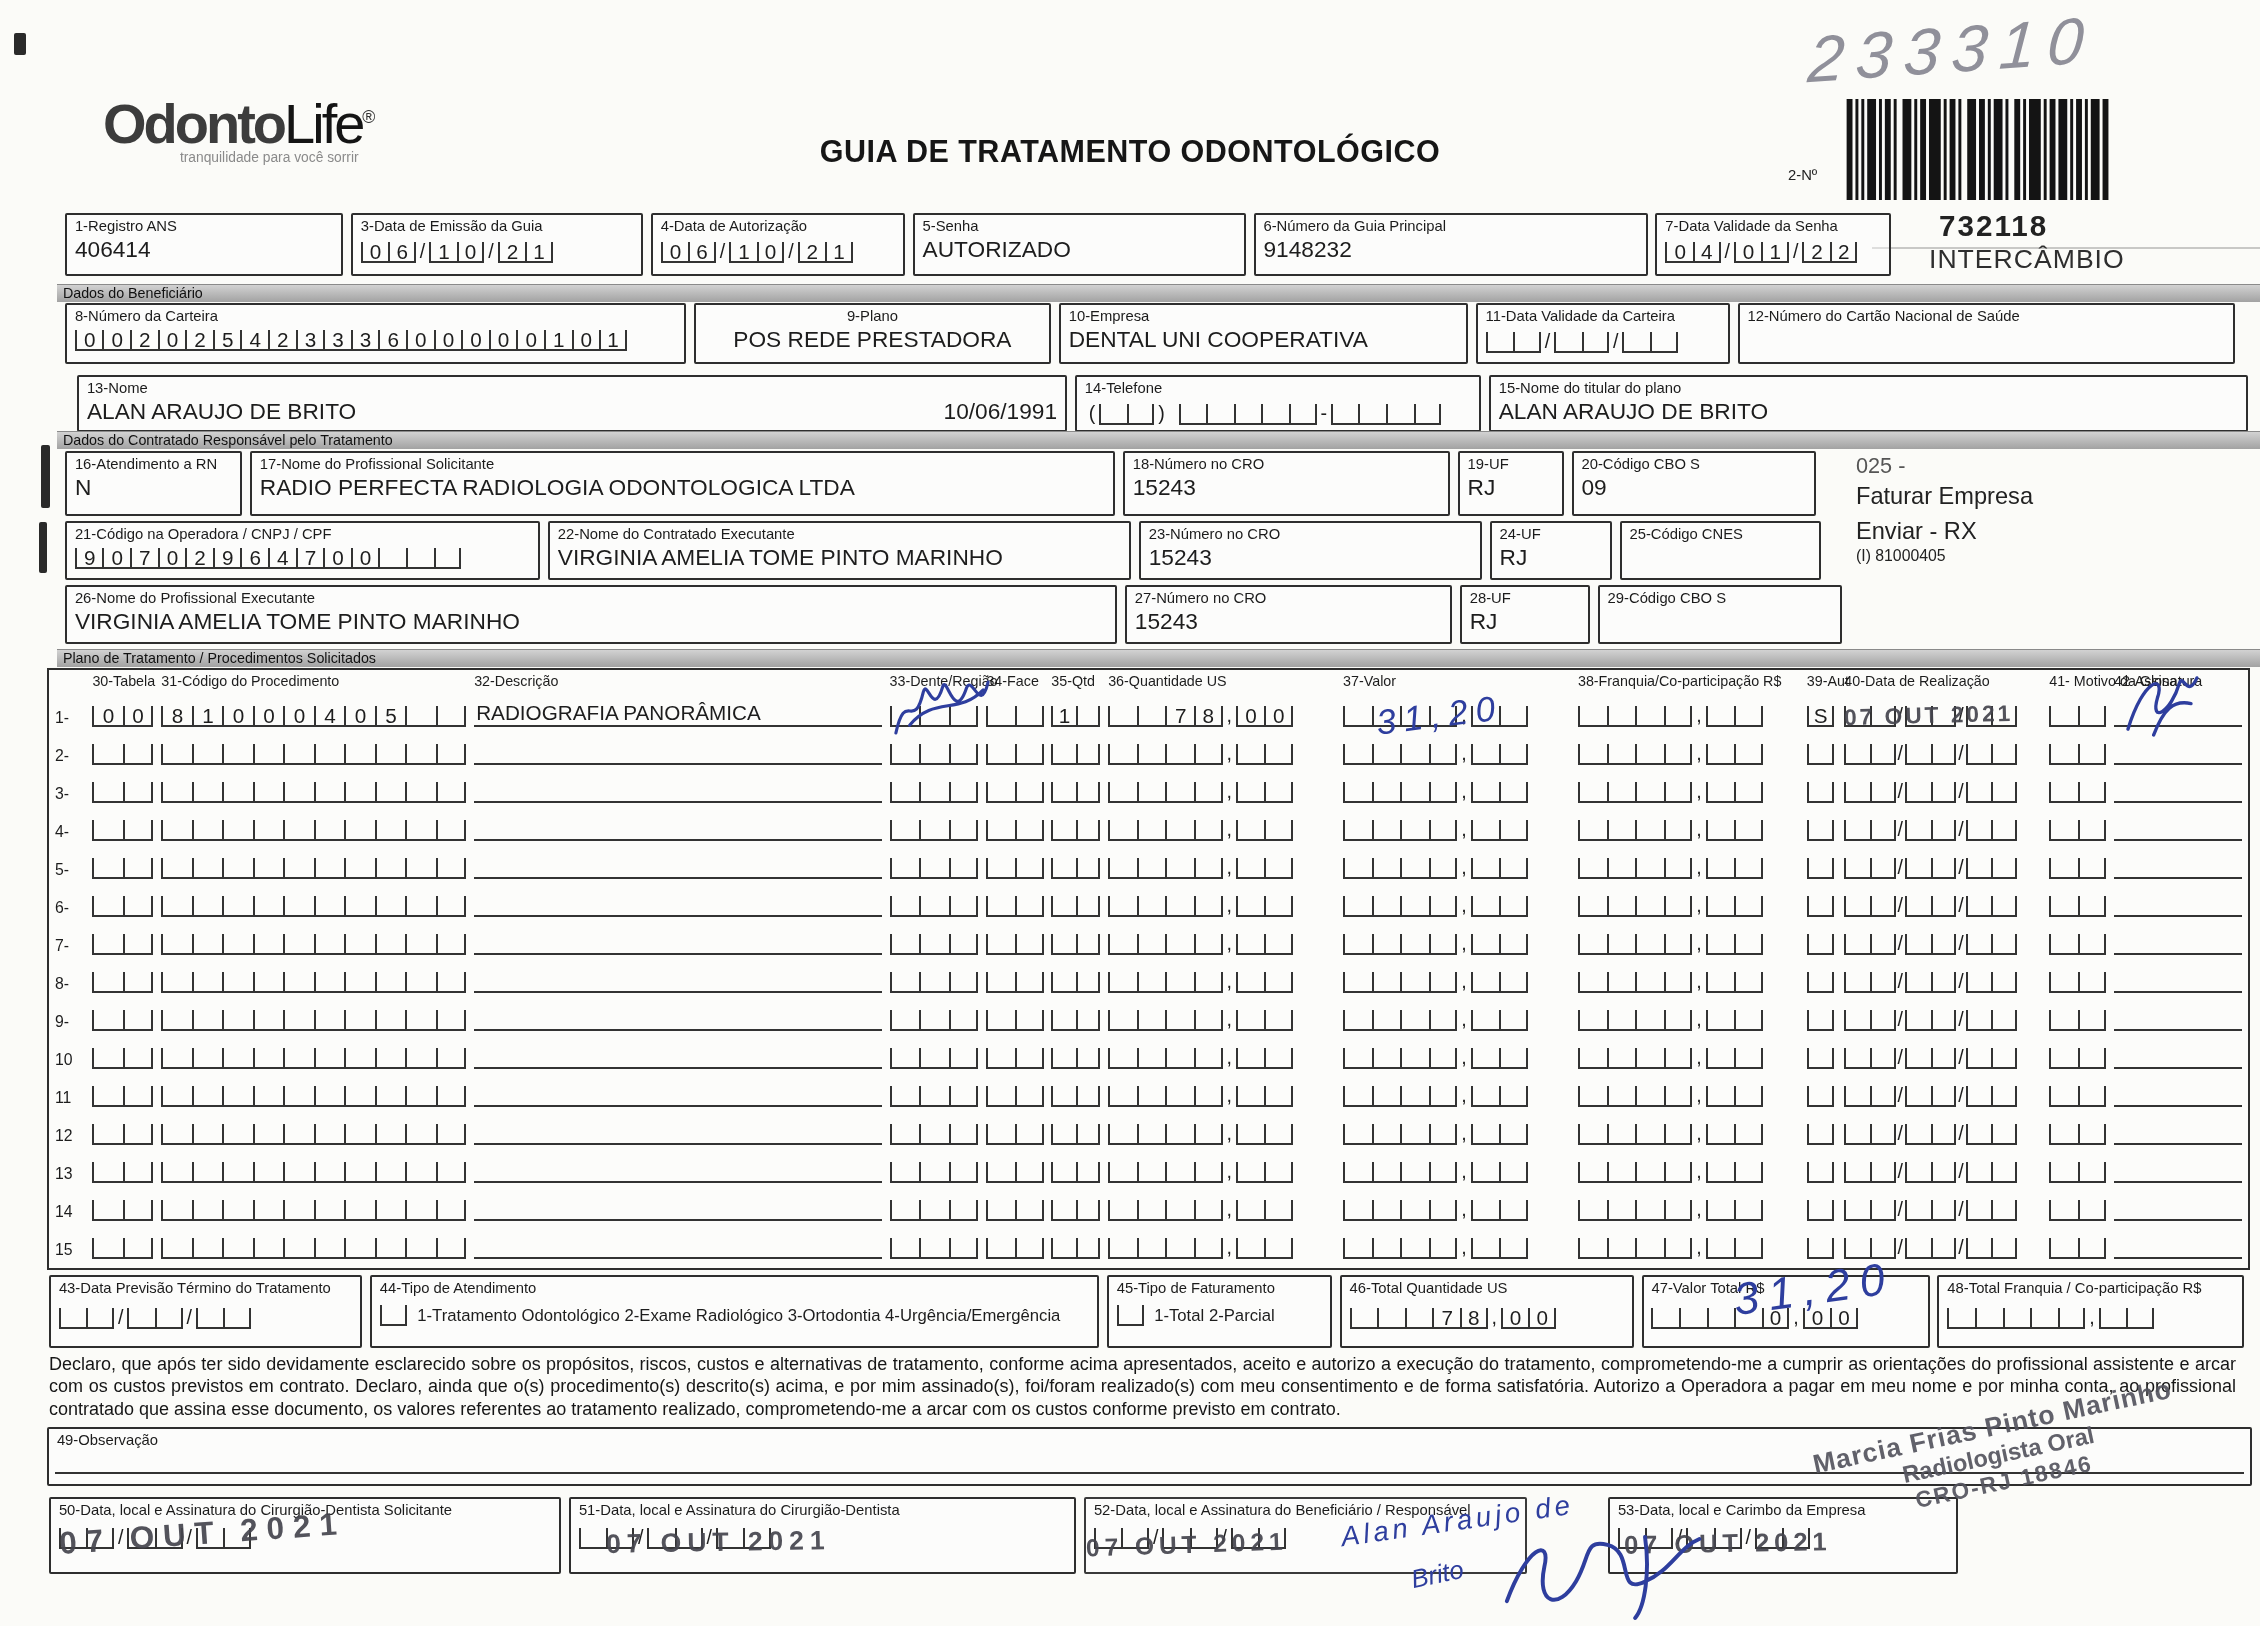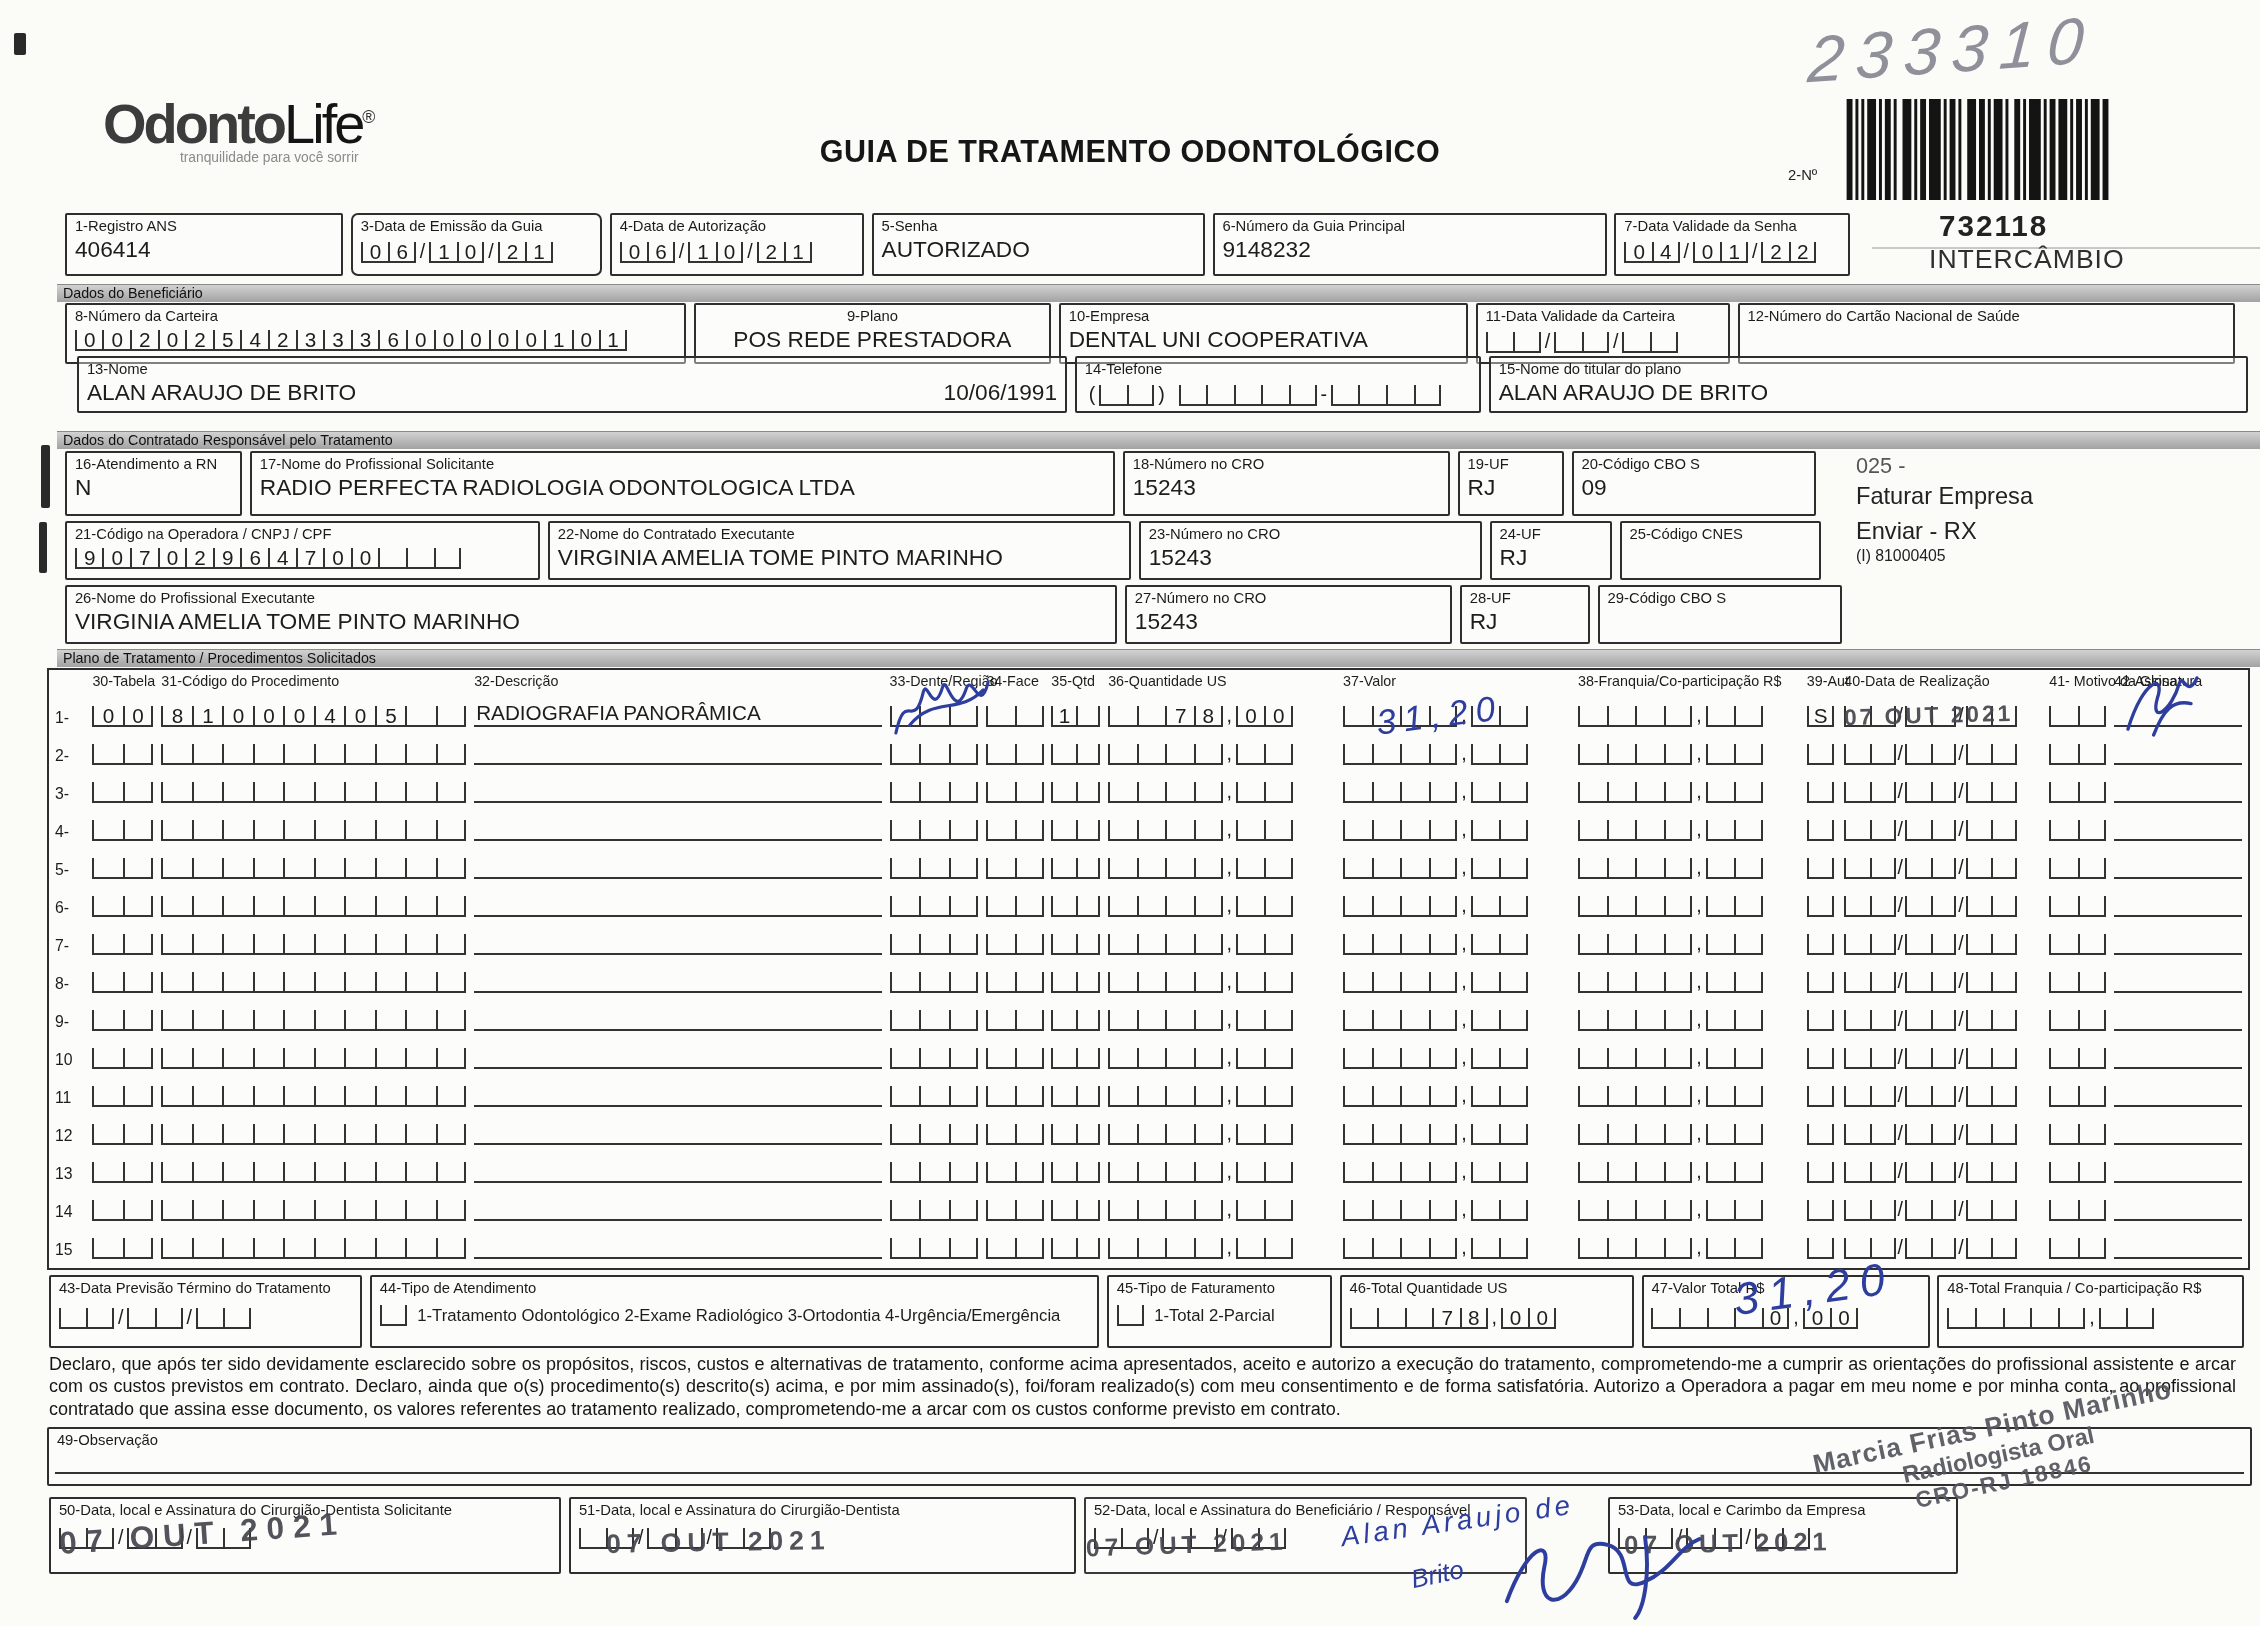--- a/index.html
+++ b/index.html
@@ -139,21 +139,21 @@
     </g>
   </svg>
   <div class="abs bc-num" style="left:1939px;top:209px;">732118</div>
   <div class="abs bc-cap" style="left:1929px;top:244px;">INTERCÂMBIO</div>
 
   <div class="abs frow" id="r1" style="left:65px;top:213px;">
     <div class="fbox" style="width:278px;height:63px;">
       <div class="flabel">1-Registro ANS</div>
       <div class="fvalue">406414</div>
     </div>
-    <div class="fbox" style="width:251px;height:63px;border-radius:7px;">
+    <div class="fbox" style="width:292px;height:63px;">
       <div class="flabel">3-Data de Emissão da Guia</div>
       <span class="comb">
           <span class="cgrp">
             <span class="cc">0</span>
             <span class="cc">6</span>
           </span>
           <span class="cjoin">/</span>
           <span class="cgrp">
             <span class="cc">1</span>
             <span class="cc">0</span>
@@ -271,21 +271,21 @@
             <span class="cc"></span>
           </span>
         </span>
     </div>
     <div class="fbox" style="width:497px;height:61px;">
       <div class="flabel">12-Número do Cartão Nacional de Saúde</div>
       <div class="fvalue"></div>
     </div>
   </div>
 
-  <div class="abs frow" style="left:65px;top:356px;padding-left:12px;">
+  <div class="abs frow" style="left:65px;top:375px;padding-left:12px;">
     <div class="fbox" style="width:990px;height:57px;">
       <div class="flabel">13-Nome</div>
       <div class="fvalue" style="display:flex;justify-content:space-between;">
         <span>ALAN ARAUJO DE BRITO</span>
         <span>10/06/1991</span>
       </div>
     </div>
     <div class="fbox" style="width:406px;height:57px;">
       <div class="flabel">14-Telefone</div>
       <div style="display:flex;align-items:flex-end;">

